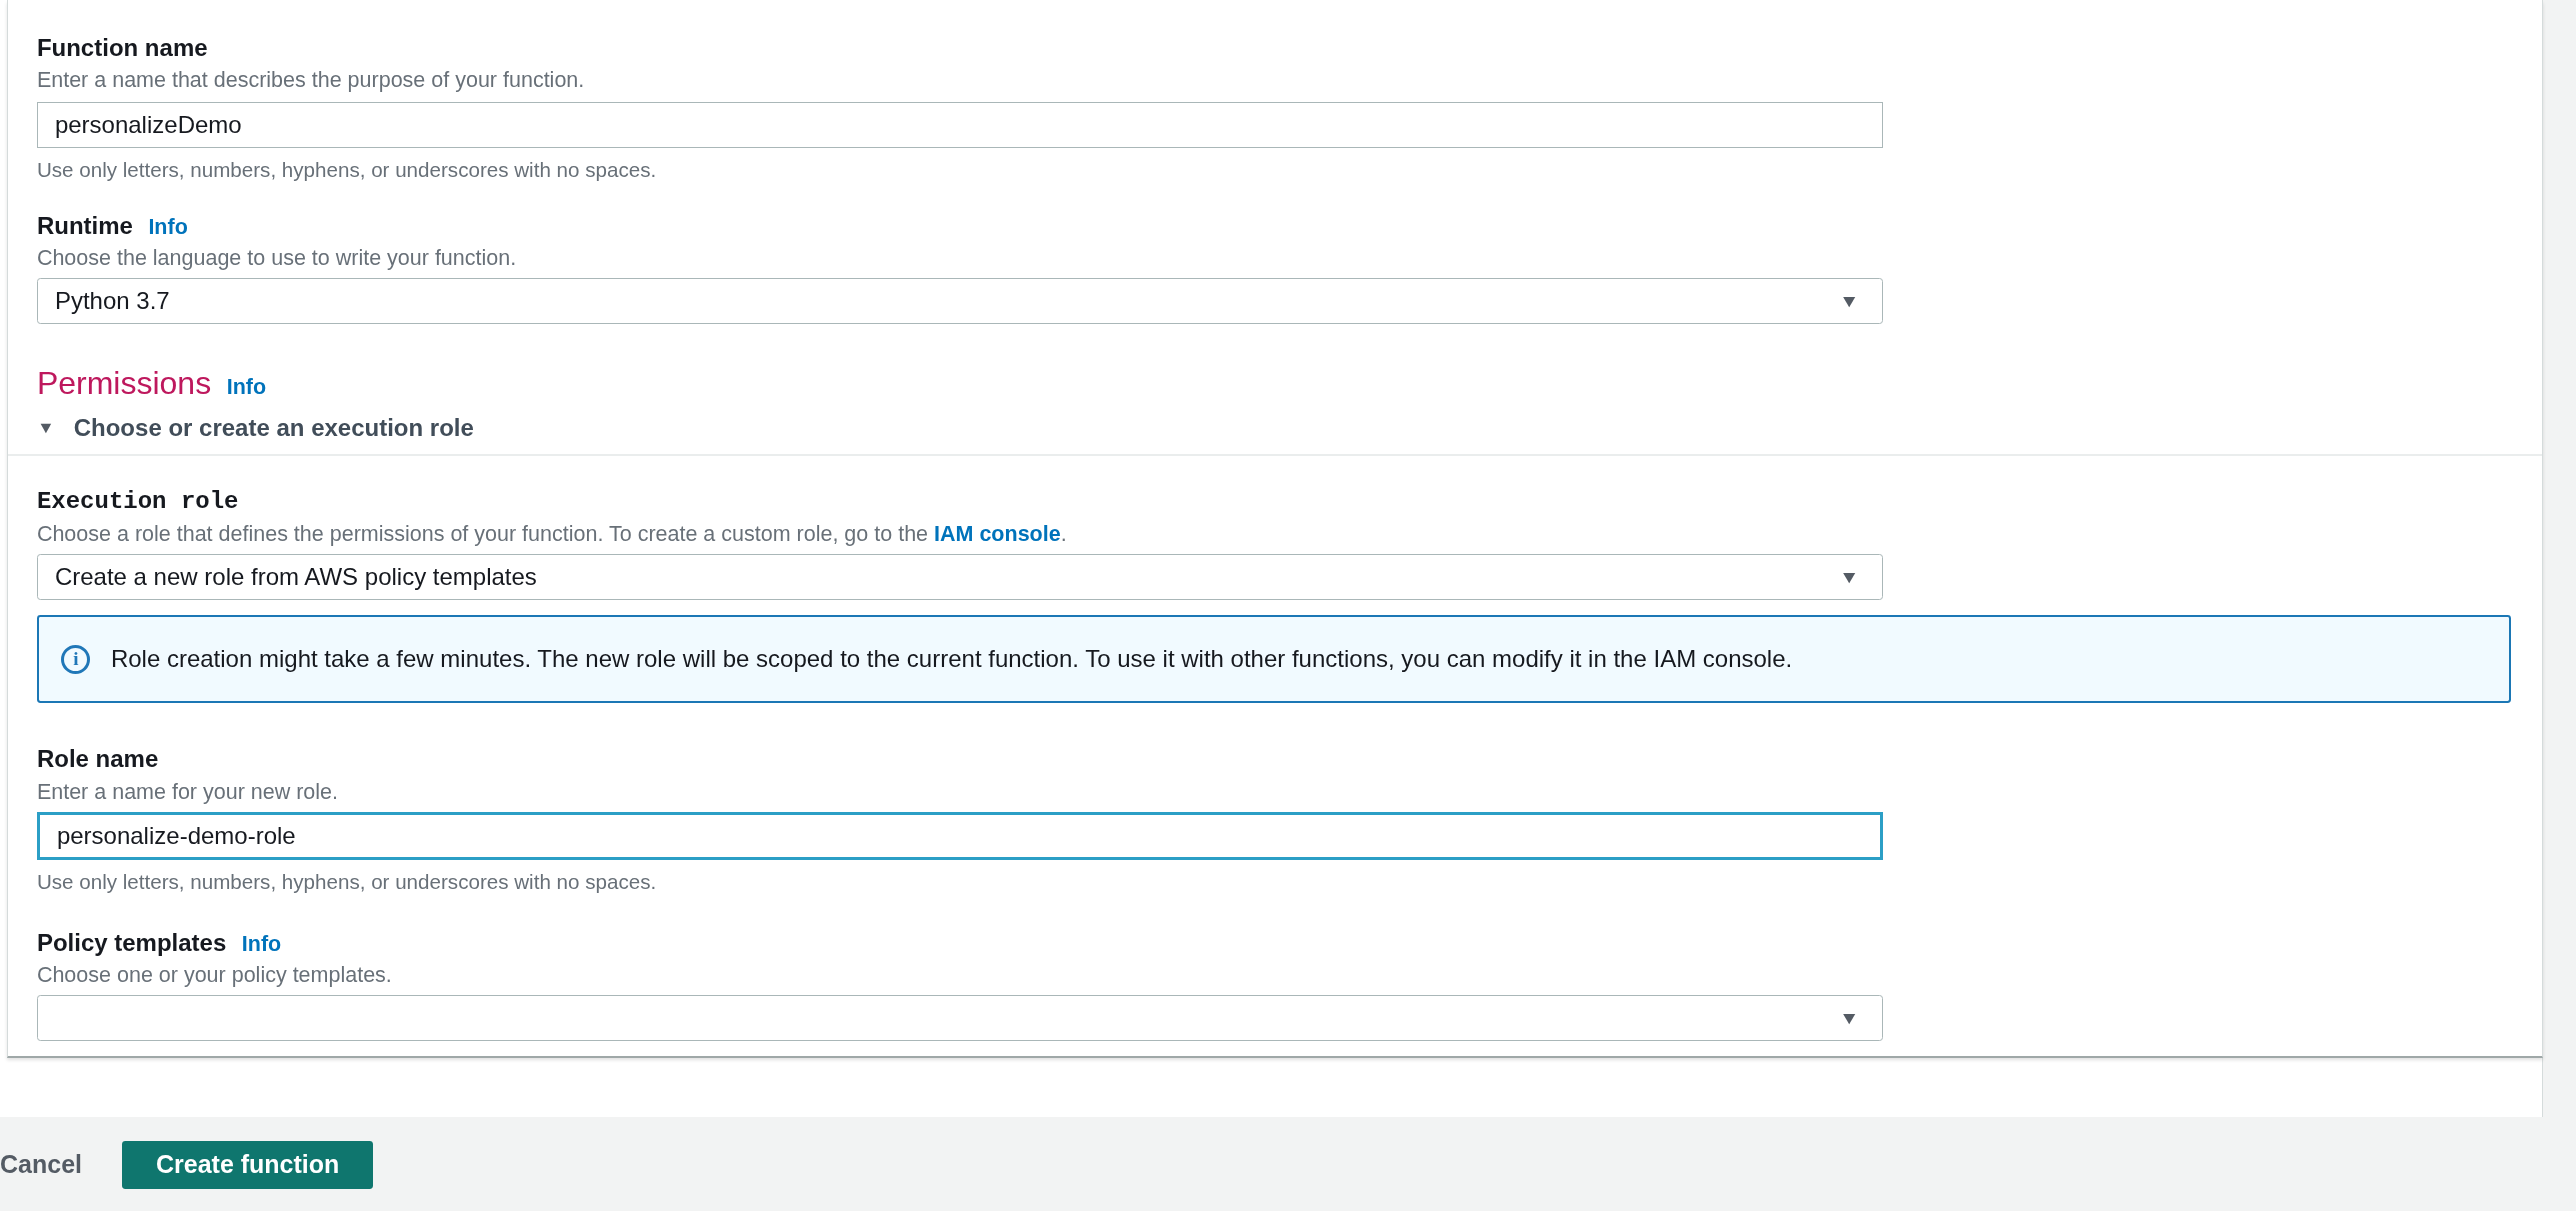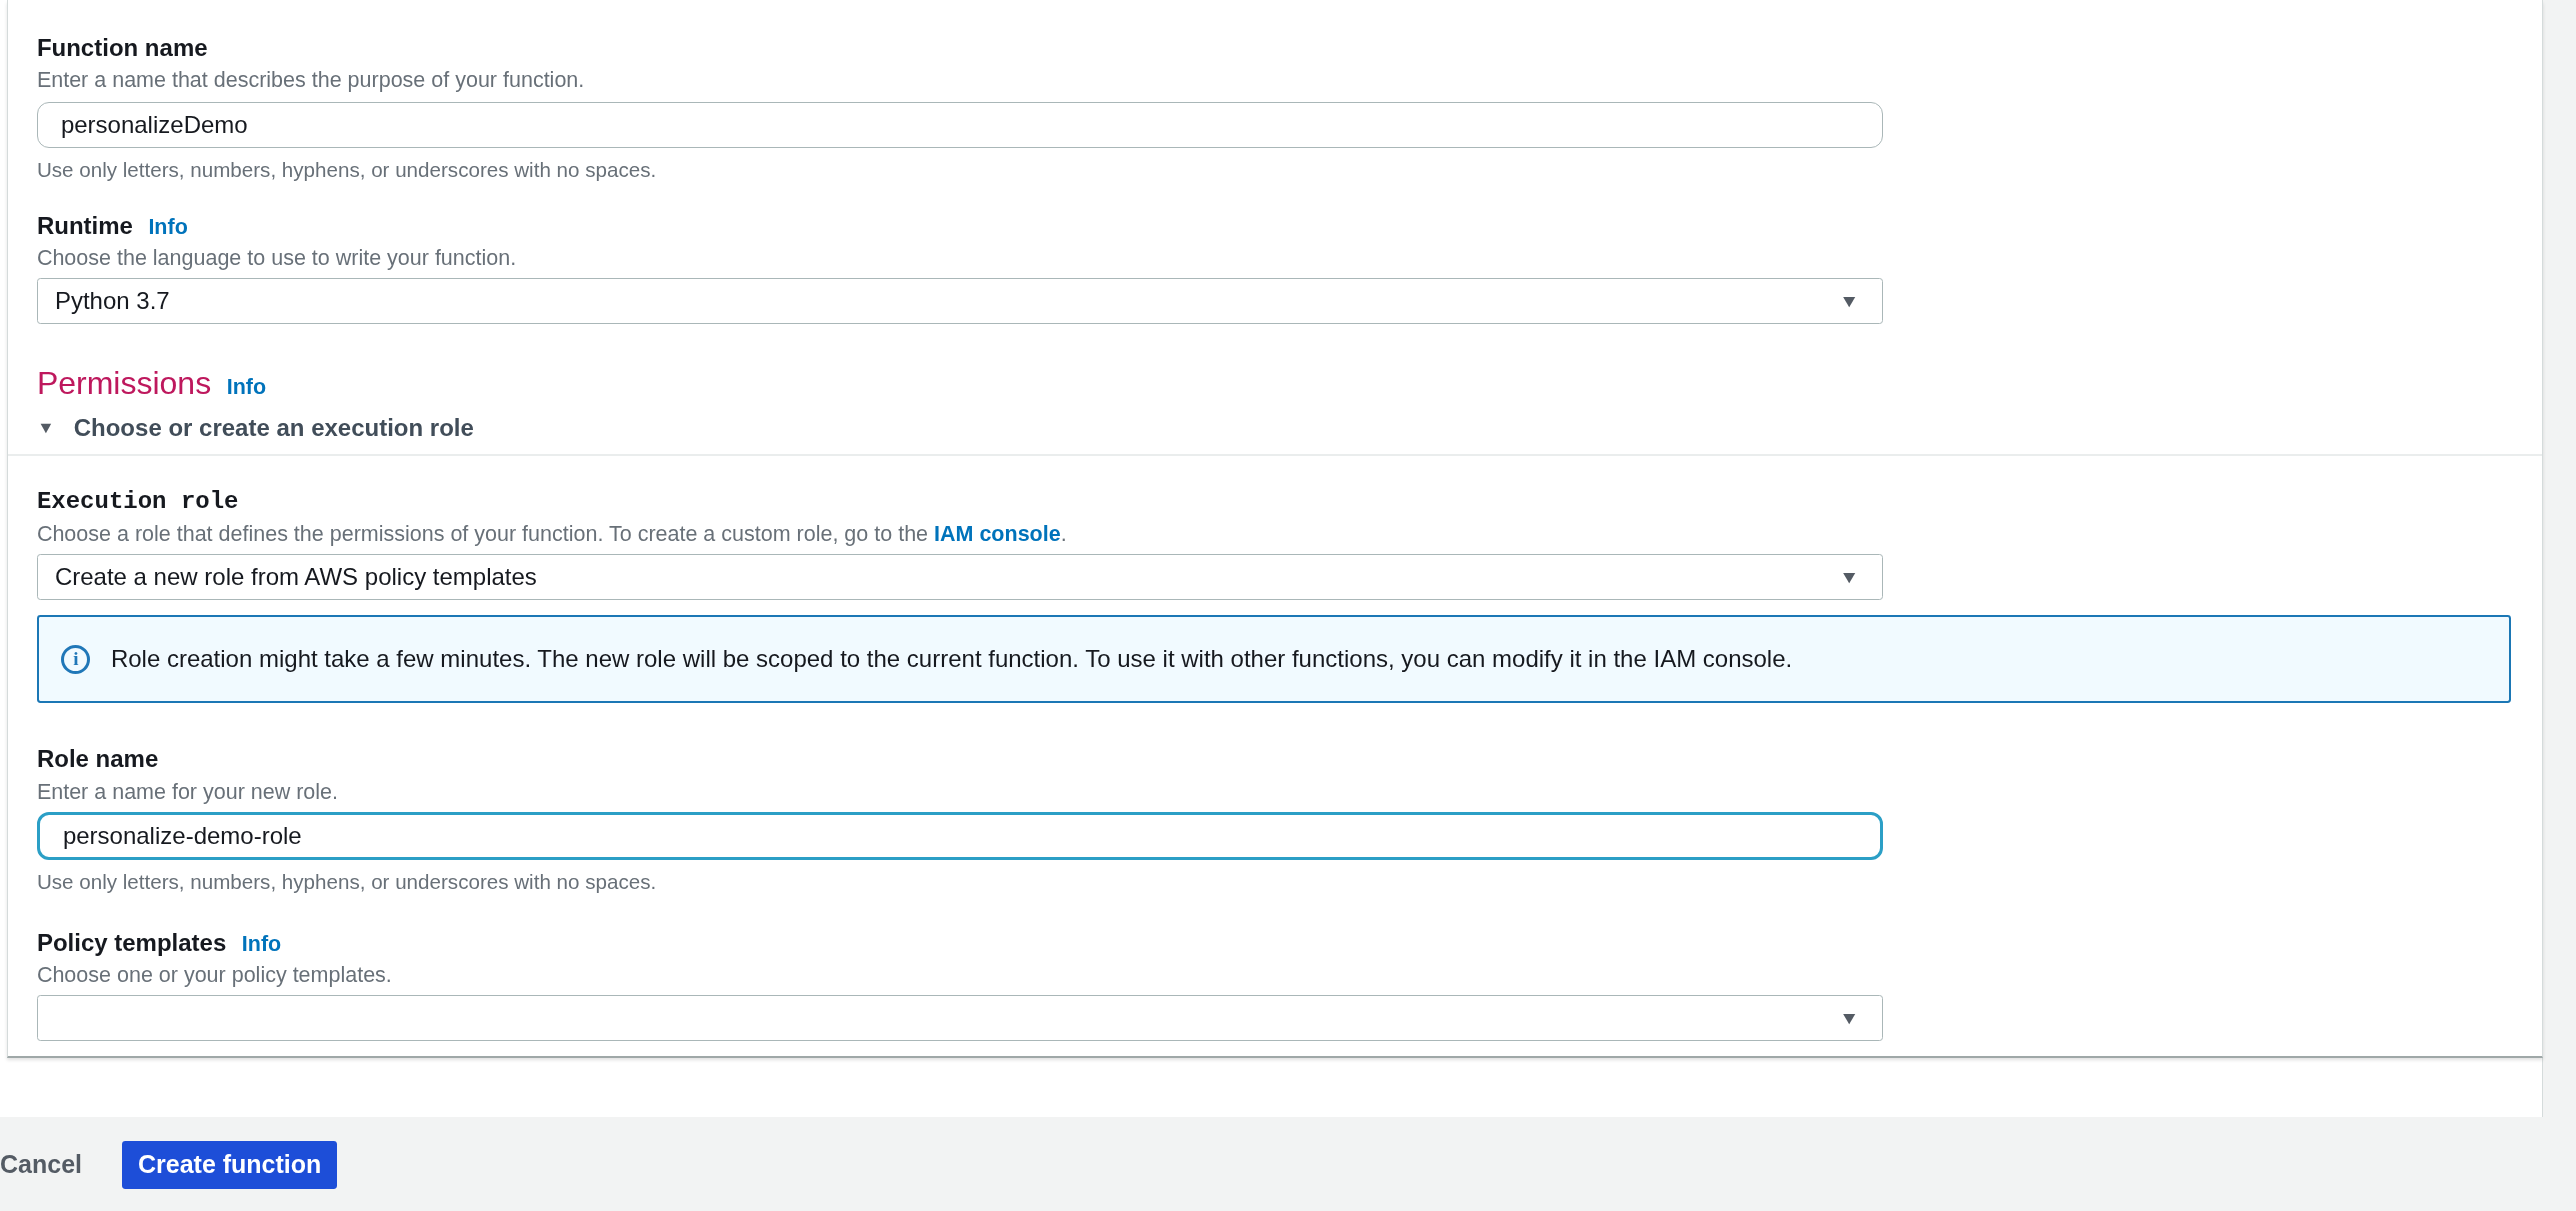--- a/index.html
+++ b/index.html
@@ -36,23 +36,23 @@
   .content { padding:33px 0 0 29px; }
 
   .field-label { font-size:24px; line-height:29px; font-weight:600; color:#16191f; }
   .label-row { display:flex; align-items:baseline; }
   .description { font-size:21.5px; line-height:26px; color:#687078; margin-top:5.2px; }
   .constraint  { font-size:20.6px; line-height:24px; color:#687078; margin-top:10.3px; }
   .info-link { font-size:21.5px; font-weight:700; color:#0073bb; margin-left:15.5px; cursor:pointer; }
 
   .text-input {
     display:block; width:1846px; height:46px; margin-top:8.6px;
-    border:1.7px solid #aab7b8; border-radius:12px; background:#fff;
+    border:1.7px solid #aab7b8; border-radius:0; background:#fff;
     font-family:"Liberation Sans", sans-serif;
-    font-size:24px; color:#16191f; padding:0 23px; outline:none;
+    font-size:24px; color:#16191f; padding:0 17px; outline:none;
   }
   .text-input.focused { border:3.4px solid #2b9fc6; height:48px; }
 
   .select {
     position:relative; width:1846px; height:46px; margin-top:6.9px;
     border:1.7px solid #aab7b8; border-radius:3.4px; background:#fff;
     display:flex; align-items:center; padding:0 60px 0 17px;
     font-size:24px; color:#16191f; cursor:pointer;
   }
   .select .arrow {
@@ -89,22 +89,22 @@
   .mt-exec    { margin-top:31px;font-family:Liberation Mono, monospace; }
   .mt-role    { margin-top:41px; }
   .mt-policy  { margin-top:34px; }
 
   .cancel-btn {
     background:none; border:none; cursor:pointer;
     font-family:"Liberation Sans", sans-serif;
     font-size:25px; font-weight:700; color:#545b64;
   }
   .create-btn {
-    background:#1d4ed8; border:none; border-radius:3.4px; cursor:pointer;
-    height:48px; padding:0 16px;
+    background:#0f766e; border:none; border-radius:3.4px; cursor:pointer;
+    height:48px; padding:0 34px;
     font-family:"Liberation Sans", sans-serif;
     font-size:25px; font-weight:700; color:#ffffff;
   }
 </style>
 </head>
 <body>
 
 <div class="right-gutter"></div>
 
 <div class="panel">

